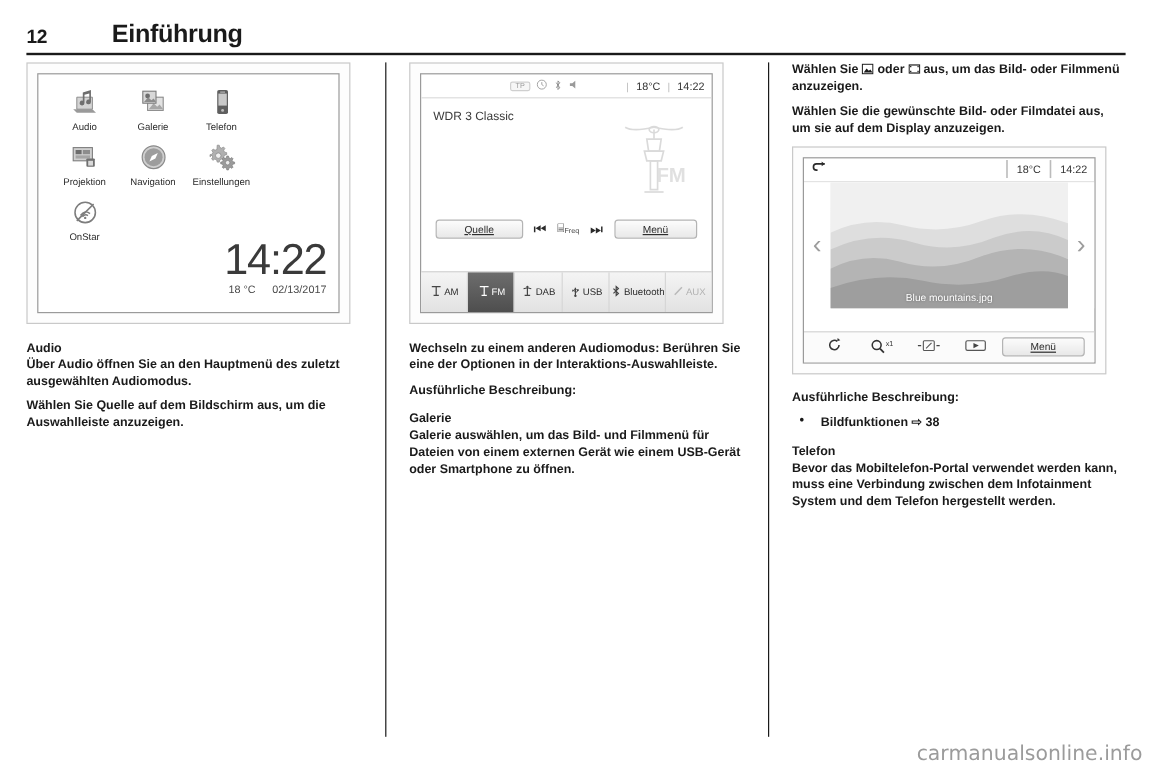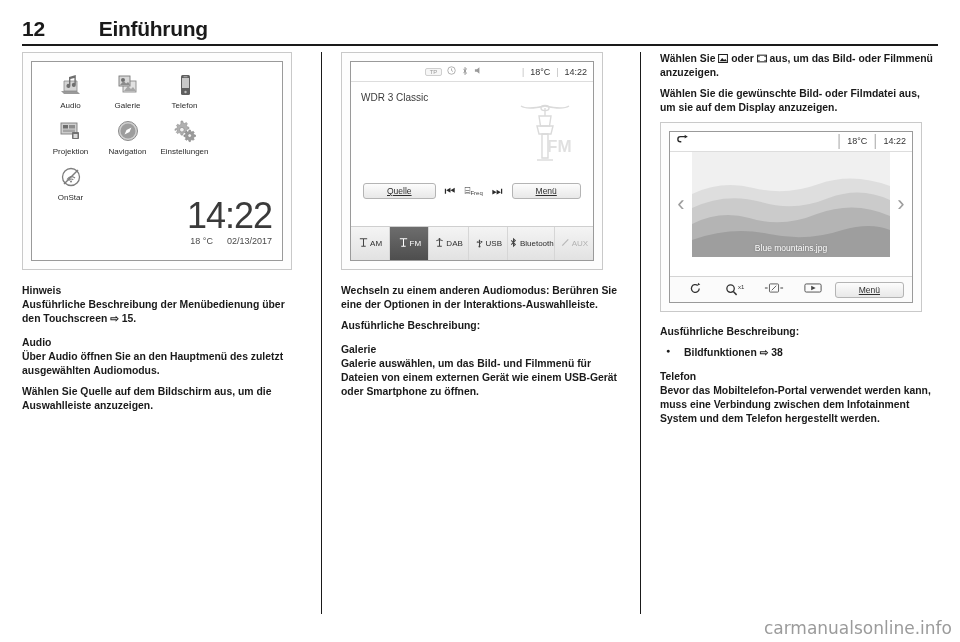--- a/index.html
+++ b/index.html
@@ -21,21 +21,21 @@
     position: absolute;
     left: 22px;
     top: 14px;
     width: 916px;
     height: 30px;
     border-bottom: 2px solid #1a1a1a;
     display: flex;
     align-items: flex-end;
   }
   .page-num {
-    font-size: 21px;
+    font-size: 16px;
     font-weight: bold;
     letter-spacing: -0.3px;
     padding-bottom: 3px;
   }
   .page-title {
     font-size: 21px;
     font-weight: bold;
     margin-left: 54px;
     padding-bottom: 3px;
     letter-spacing: -0.3px;
@@ -475,24 +475,20 @@
           <div class="sub">
             <span>18 °C</span>
             <span>02/13/2017</span>
           </div>
         </div>
 
       </div>
     </div>
 
     <div class="txt" style="margin-top:14px;">
-      <div class="note-block">
-        <div class="h-run">Hinweis</div>
-        <p class="para"><span>Ausführliche Beschreibung der Menübedienung über den Touchscreen</span> <span class="ref"><span class="ref-arrow">⇨</span> <span>15</span>.</span></p>
-      </div>
 
       <div class="h-run">Audio</div>
       <p class="para">Über Audio öffnen Sie an den Hauptmenü des zuletzt ausgewählten Audiomodus.</p>
       <p class="para">Wählen Sie Quelle auf dem Bildschirm aus, um die Auswahlleiste anzuzeigen.</p>
     </div>
 
   </div>
 
   <div class="col-gap">
       <div class="col-rule"></div>

